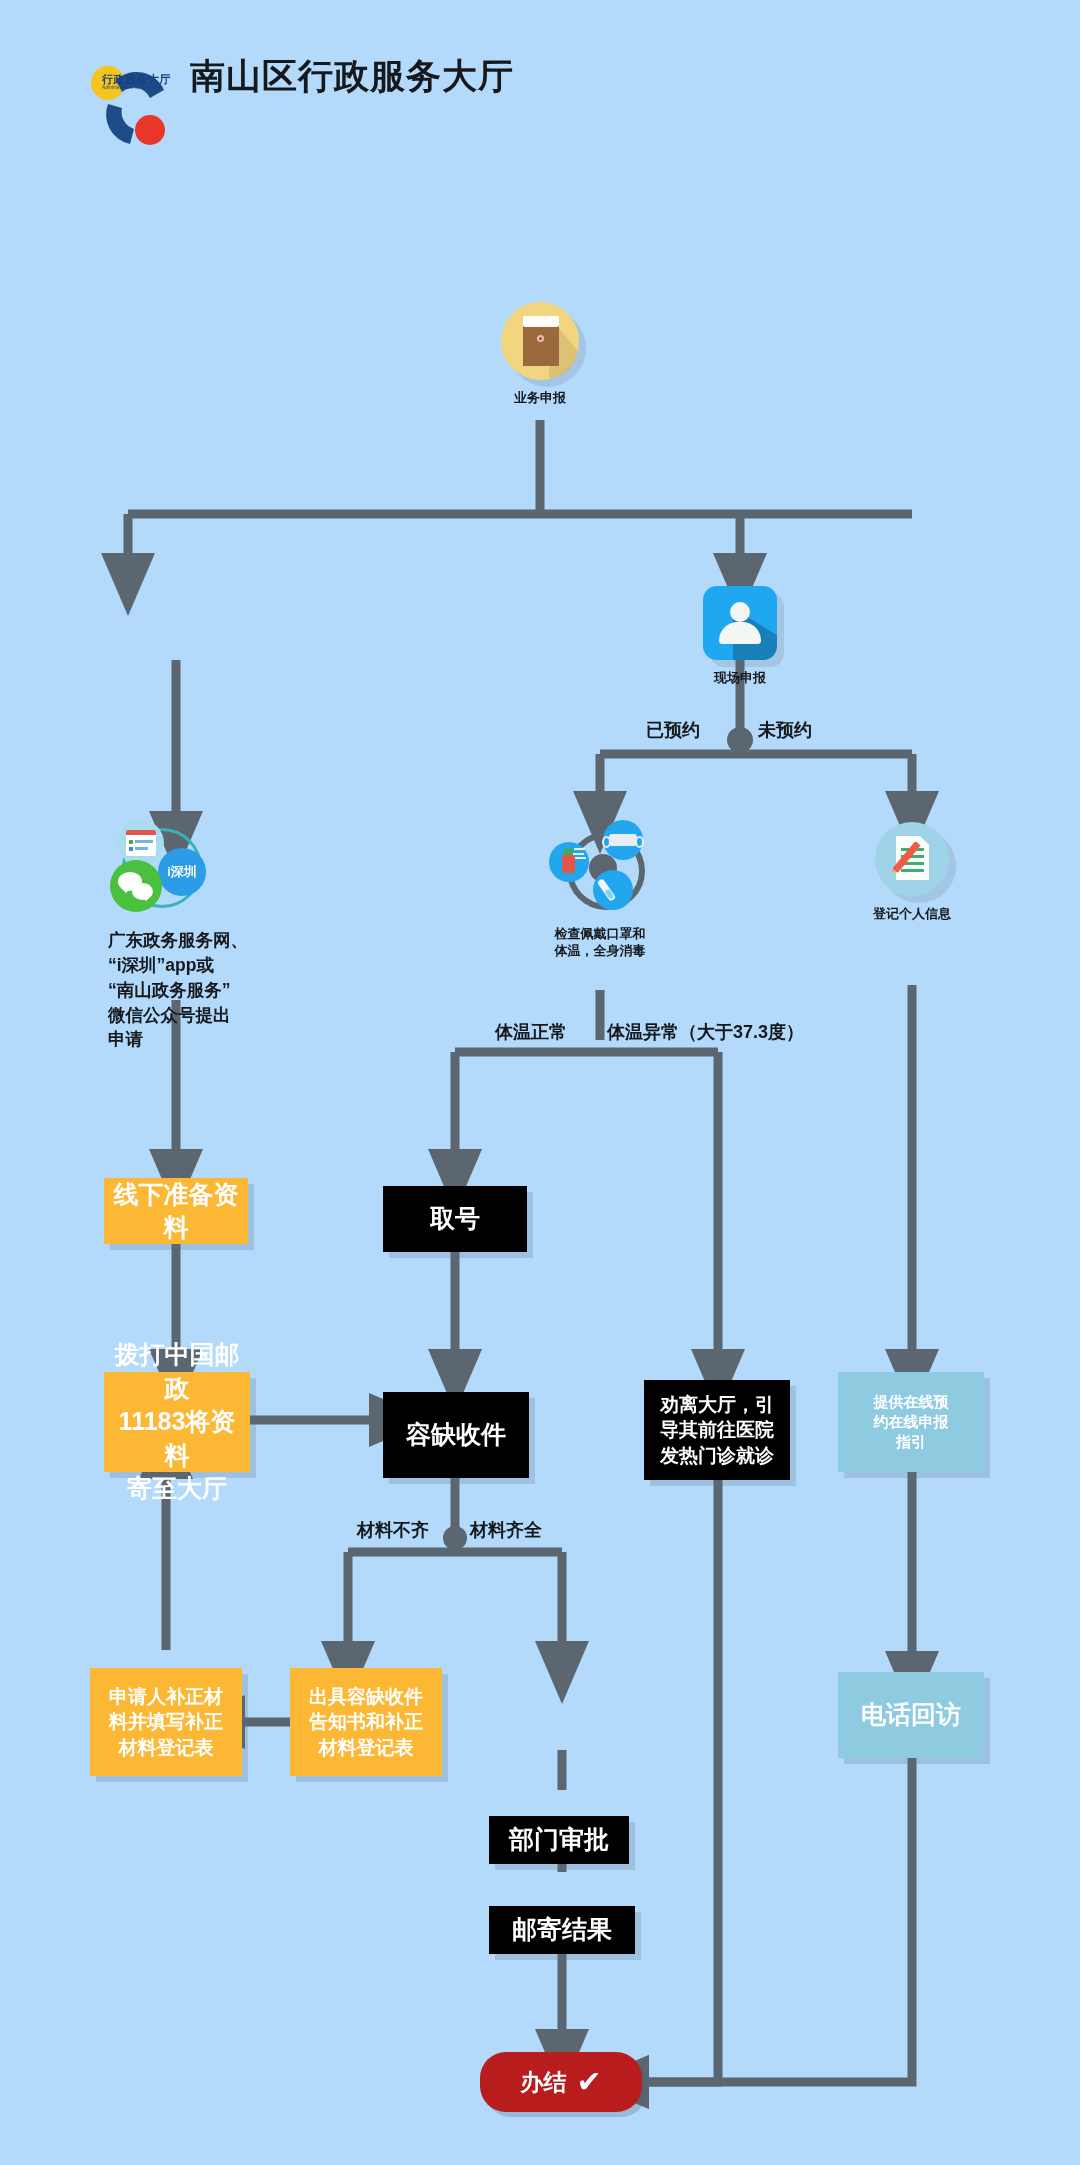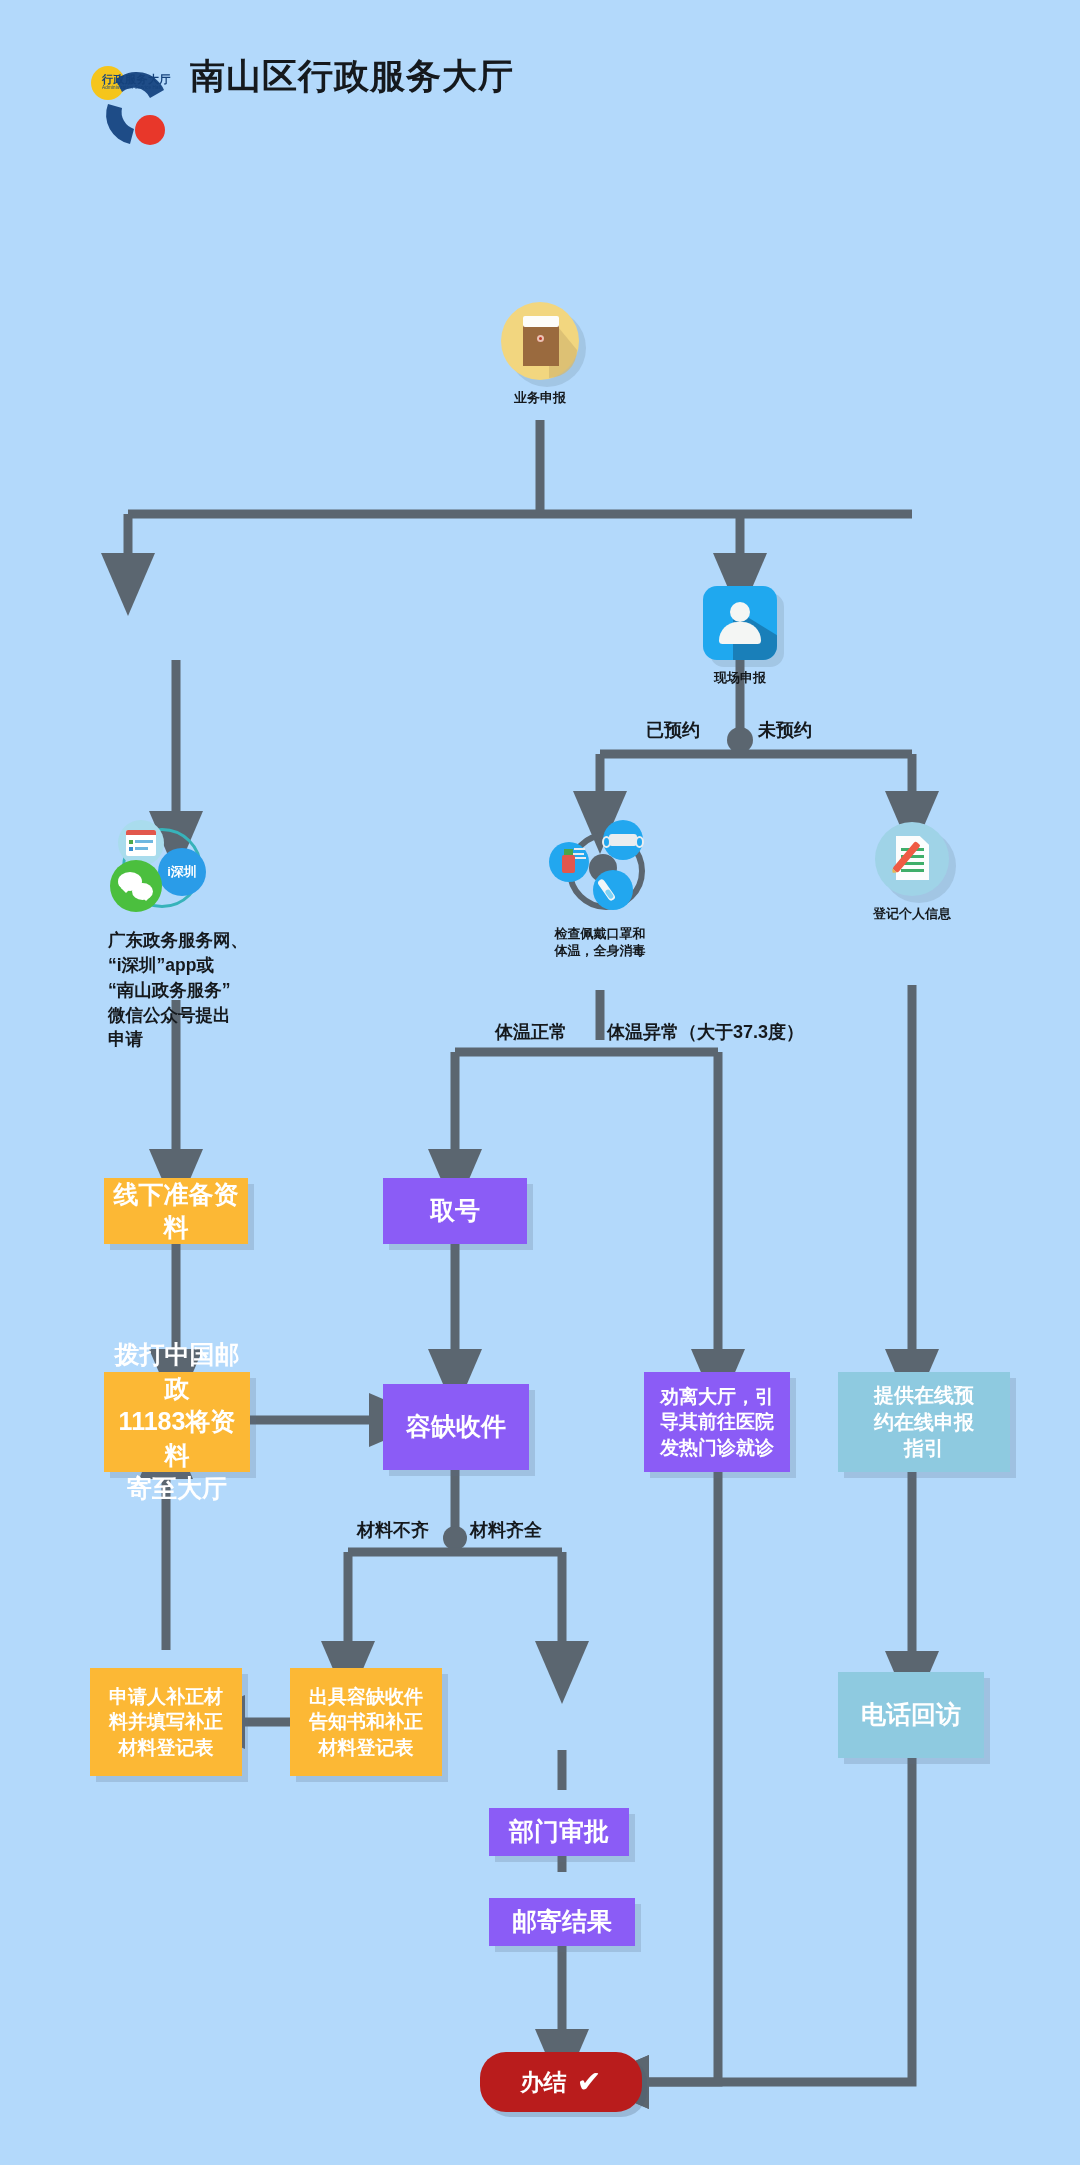--- a/index.html
+++ b/index.html
@@ -33,21 +33,21 @@
   .cap.small { font-size:17.5px; font-weight:bold; text-align:left; line-height:1.42; }
 
   
   .box {
     display:flex; align-items:center; justify-content:center; text-align:center;
     color:#fff; font-weight:bold; font-size:25px; line-height:1.34;
     box-shadow:6px 6px 0 rgba(90,110,130,.22);
     white-space:pre-line; box-sizing:border-box; padding:4px 6px;
   }
   .box.orange { background:#fcb835; }
-  .box.blue   { background:#8b5cf6; }
+  .box.blue   { background:#000000;margin-top:8px; }
   .box.pale   { background:#8ecae0; }
   .box.round  {
     background:#b91c1c; border-radius:26px; font-size:23px;
     box-shadow:5px 5px 0 rgba(70,90,110,.25);
   }
 
   
   .elabel { position:absolute; font-size:18px; font-weight:bold; color:#15191d; white-space:nowrap; }
 
   
@@ -293,21 +293,21 @@
 寄至大厅</span>
   </div>
   <div class="node box blue" style="left:383px; top:1384px; width:146px; height:86px;">
     <span>容缺收件</span>
   </div>
   <div class="node box blue" style="left:644px; top:1372px; width:146px; height:100px; font-size:19px;">
     <span>劝离大厅，引
 导其前往医院
 发热门诊就诊</span>
   </div>
-  <div class="node box pale" style="left:838px; top:1372px; width:172px; height:100px; font-size:20px;">
+  <div class="node box pale" style="left:838px; top:1372px; width:146px; height:100px; font-size:15px;">
     <span>提供在线预
 约在线申报
 指引</span>
   </div>
 
   <div class="node box pale" style="left:838px; top:1672px; width:146px; height:86px;">
     <span>电话回访</span>
   </div>
 
   <div class="node box orange" style="left:90px; top:1668px; width:152px; height:108px; font-size:19px;">

